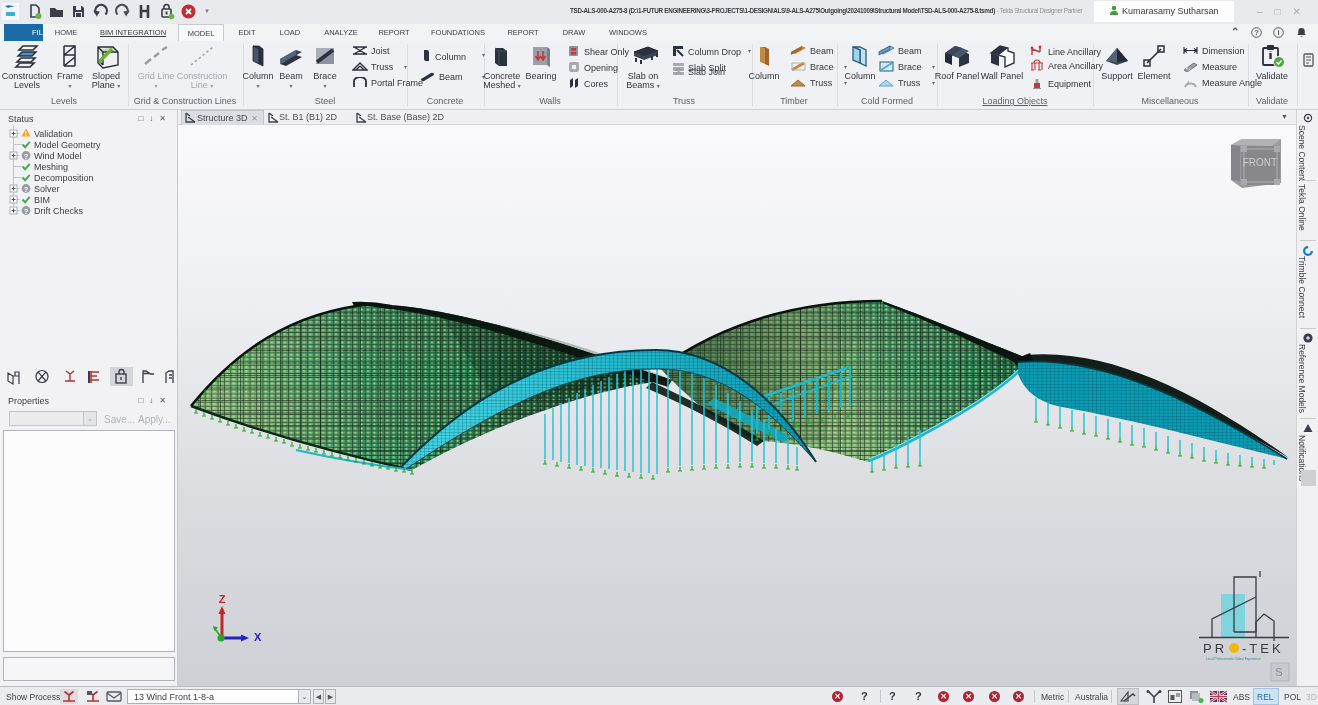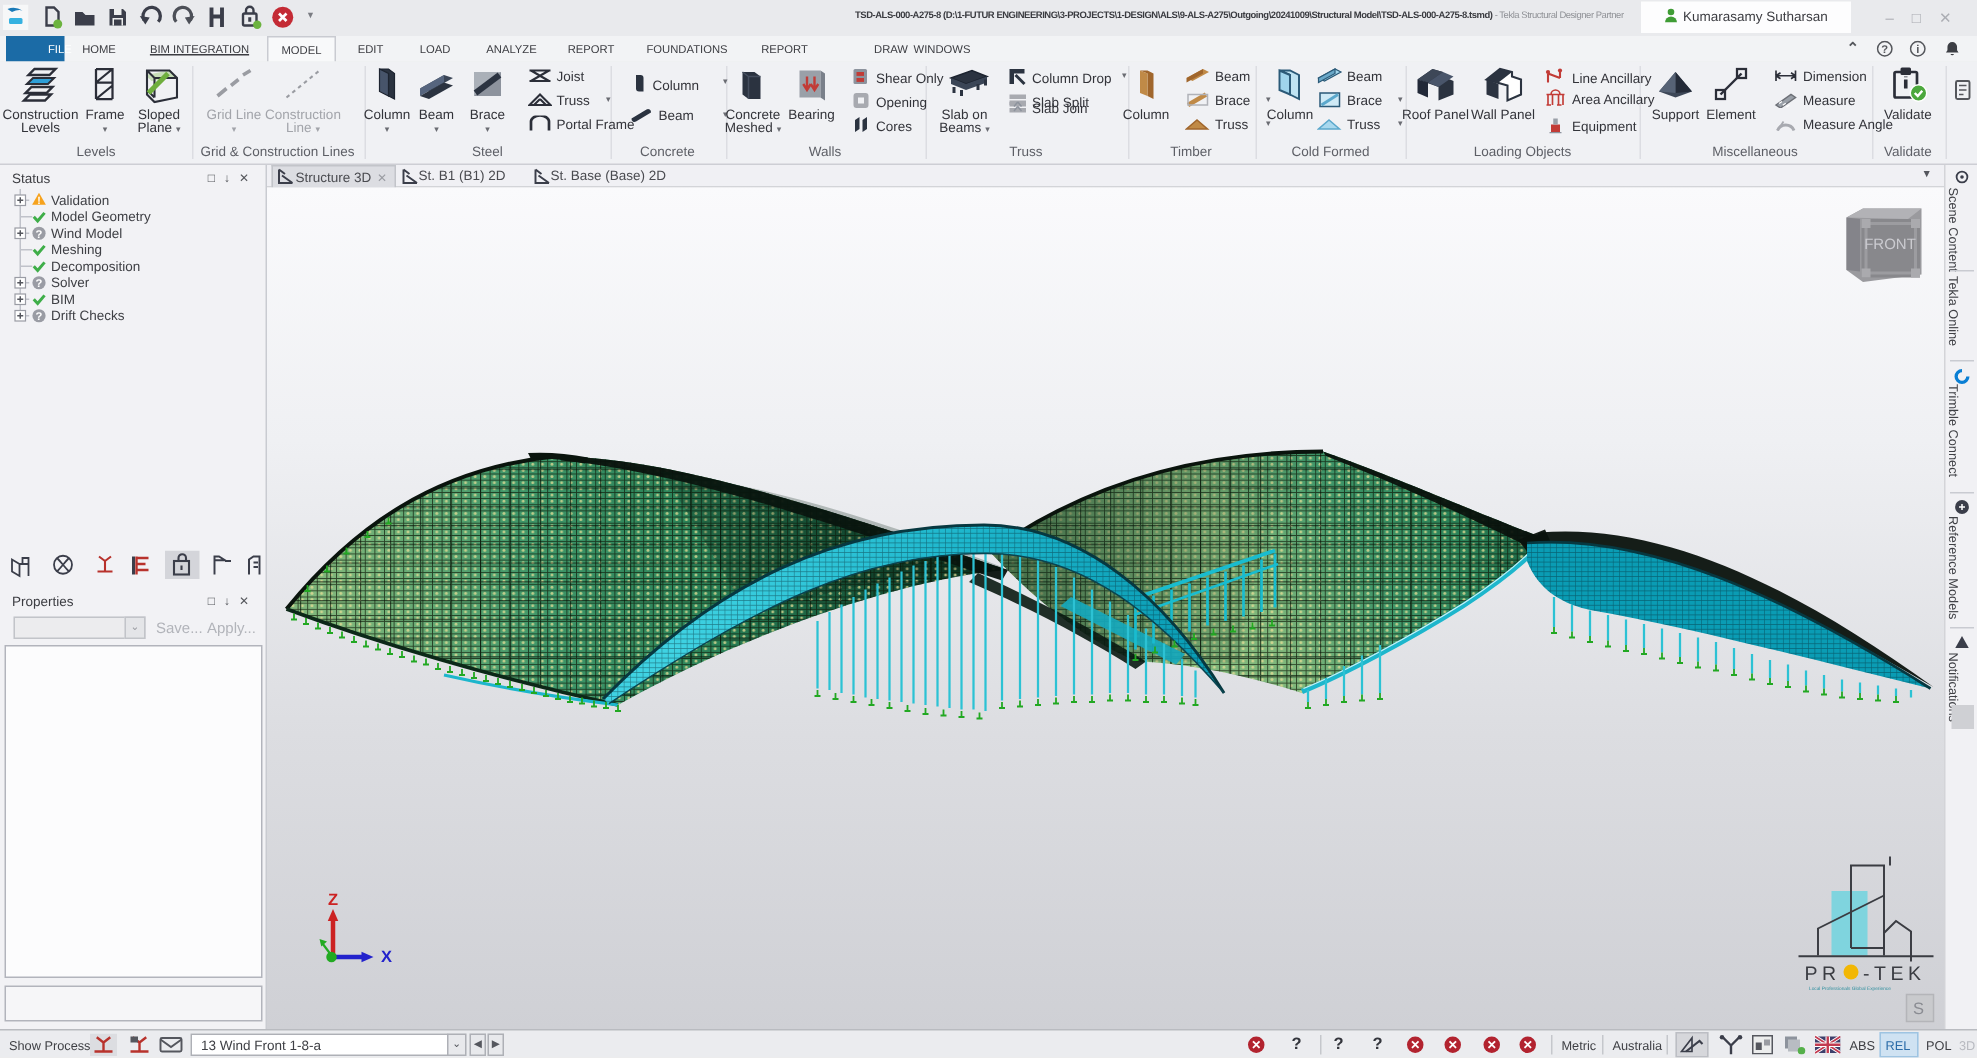--- a/index.html
+++ b/index.html
@@ -105,21 +105,21 @@
   <div class="rtab" id="tfile">FILE</div>
   <div class="rtab" style="left:48px;width:36px;">HOME</div>
   <div class="rtab" style="left:92px;width:82px;text-decoration:underline;">BIM INTEGRATION</div>
   <div class="rtab" id="tmodel">MODEL</div>
   <div class="rtab" style="left:230px;width:34px;">EDIT</div>
   <div class="rtab" style="left:272px;width:36px;">LOAD</div>
   <div class="rtab" style="left:316px;width:50px;">ANALYZE</div>
   <div class="rtab" style="left:372px;width:44px;">REPORT</div>
   <div class="rtab" style="left:424px;width:68px;">FOUNDATIONS</div>
   <div class="rtab" style="left:500px;width:46px;">REPORT</div>
-  <div class="rtab" style="left:574px;width:40px;">DRAW</div>
+  <div class="rtab" style="left:554px;width:40px;">DRAW</div>
   <div class="rtab" style="left:600px;width:56px;">WINDOWS</div>
   <div class="ric" style="left:1231px;font-weight:bold;">⌃</div>
   <svg class="abs" style="left:1251px;top:3px;" width="11" height="11" viewBox="0 0 11 11">
       <circle cx="5.5" cy="5.5" r="4.8" fill="none" stroke="#55575c" stroke-width="1"></circle>
       <text x="5.5" y="8.2" font-size="7.5" font-weight="bold" fill="#55575c" text-anchor="middle" font-family="Liberation Sans,sans-serif">?</text>
     </svg>
   <svg class="abs" style="left:1273px;top:3px;" width="11" height="11" viewBox="0 0 11 11">
       <circle cx="5.5" cy="5.5" r="4.8" fill="none" stroke="#55575c" stroke-width="1"></circle>
       <text x="5.5" y="8.2" font-size="7.5" font-weight="bold" fill="#55575c" text-anchor="middle" font-family="Liberation Sans,sans-serif">i</text>
     </svg>
@@ -141,21 +141,21 @@
     <div class="gsep" style="left:1248px;"></div>
   <div class="gsep" style="left:1297px;"></div>
   <div class="glabel" style="left:64px;">Levels</div>
   <div class="glabel" style="left:185px;">Grid &amp; Construction Lines</div>
   <div class="glabel" style="left:325px;">Steel</div>
   <div class="glabel" style="left:445px;">Concrete</div>
   <div class="glabel" style="left:550px;">Walls</div>
   <div class="glabel" style="left:684px;">Truss</div>
   <div class="glabel" style="left:794px;">Timber</div>
   <div class="glabel" style="left:887px;">Cold Formed</div>
-  <div class="glabel" style="left:1015px;">Loading Objects</div>
+  <div class="glabel" style="left:1015px;text-decoration:underline;">Loading Objects</div>
   <div class="glabel" style="left:1170px;">Miscellaneous</div>
   <div class="glabel" style="left:1272px;">Validate</div>
 
   <div class="bigbtn" style="left:27px;">
       <div class="ic">
         <svg width="30" height="24" viewBox="0 0 30 24">
     <path d="M7 6 l14 0 l4 -4 l-14 0 z" fill="none" stroke="#2b2e38" stroke-width="1.6"></path>
     <path d="M6 12 l14 0 l4 -4 l-14 0 z" fill="#2d9fd8" stroke="#2b2e38" stroke-width="1.4"></path>
     <path d="M5 18 l14 0 l4 -4 l-14 0 z" fill="none" stroke="#2b2e38" stroke-width="1.6"></path>
     <path d="M4 23 l14 0 l4 -4 l-14 0 z" fill="none" stroke="#2b2e38" stroke-width="1.6"></path>

